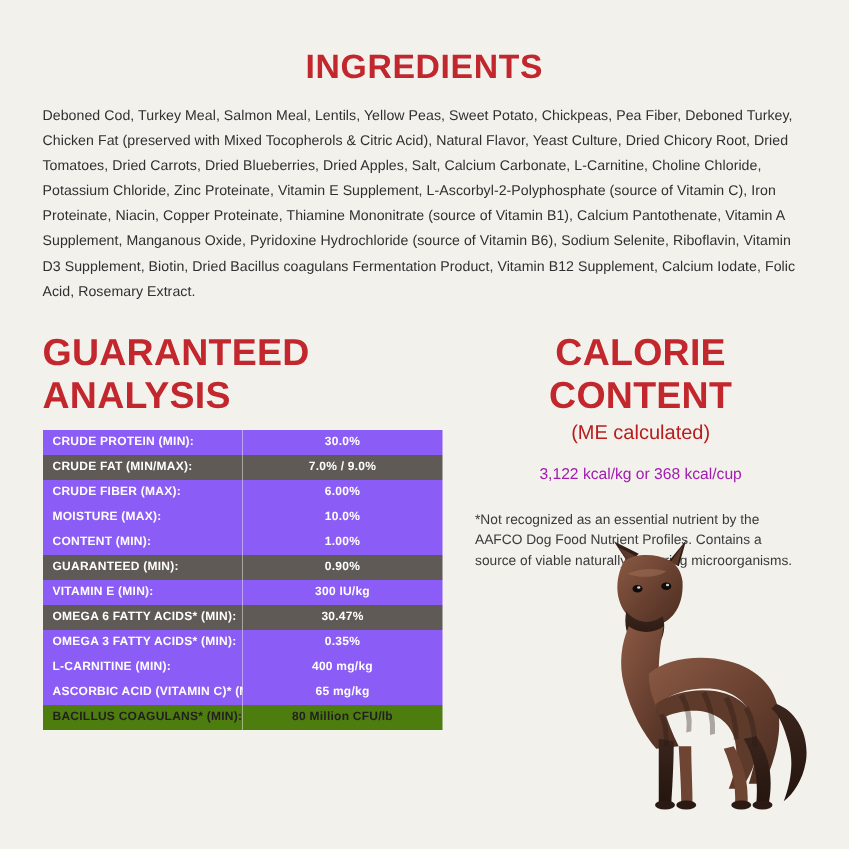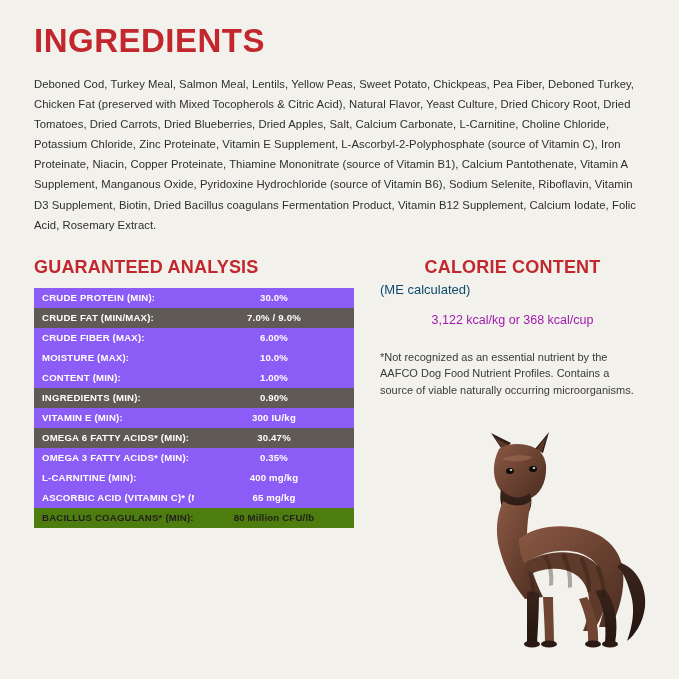--- a/index.html
+++ b/index.html
@@ -15,26 +15,26 @@
     color: #2c2c2c;
     overflow: hidden;
   }
   .page {
     position: relative;
     width: 679px;
     height: 679px;
     padding: 0 34px;
   }
   .ingredients-title {
-    text-align: left;
+    text-align: center;
     color: #c1272d;
-    font-size: 33px;
+    font-size: 27px;
     font-weight: bold;
     letter-spacing: 0.5px;
-    padding-top: 22px;
+    padding-top: 38px;
     margin-bottom: 14px;
     font-family: "Liberation Sans", sans-serif;
   }
   .ingredients-body {
     font-size: 11.3px;
     line-height: 1.78;
     text-align: left;
     color: #2f2f2f;
     letter-spacing: 0.05px;
   }
@@ -42,28 +42,29 @@
     display: flex;
     margin-top: 22px;
     gap: 18px;
   }
   .col-left { width: 320px; }
   .col-right { flex: 1; padding-left: 8px; }
 
   .section-title {
     color: #c1272d;
     font-weight: bold;
-    font-size: 18px;
+    font-size: 30px;
     letter-spacing: 0.2px;
     margin-bottom: 10px;
   }
   .section-title.center { text-align: center; }
   .subtitle {
-    font-size: 13px;
-    color: #0c4a6e;
+    text-align: center;
+    font-size: 16px;
+    color: #b91c1c;
     margin-top: -6px;
     margin-bottom: 16px;
   }
   .calorie-value {
     text-align: center;
     font-size: 12.5px;
     color: #a21caf;
     margin-bottom: 22px;
   }
   .footnote {
@@ -132,21 +133,21 @@
             </tr>
             <tr class="dark">
               <td>MOISTURE (MAX):</td>
               <td class="val">10.0%</td>
             </tr>
             <tr class="dark">
               <td>CONTENT (MIN):</td>
               <td class="val">1.00%</td>
             </tr>
             <tr class="mid">
-              <td>INGREDIENTS (MIN):</td>
+              <td>GUARANTEED (MIN):</td>
               <td class="val">0.90%</td>
             </tr>
             <tr class="dark">
               <td>VITAMIN E (MIN):</td>
               <td class="val">300 IU/kg</td>
             </tr>
             <tr class="mid">
               <td>OMEGA 6 FATTY ACIDS* (MIN):</td>
               <td class="val">30.47%</td>
             </tr>

